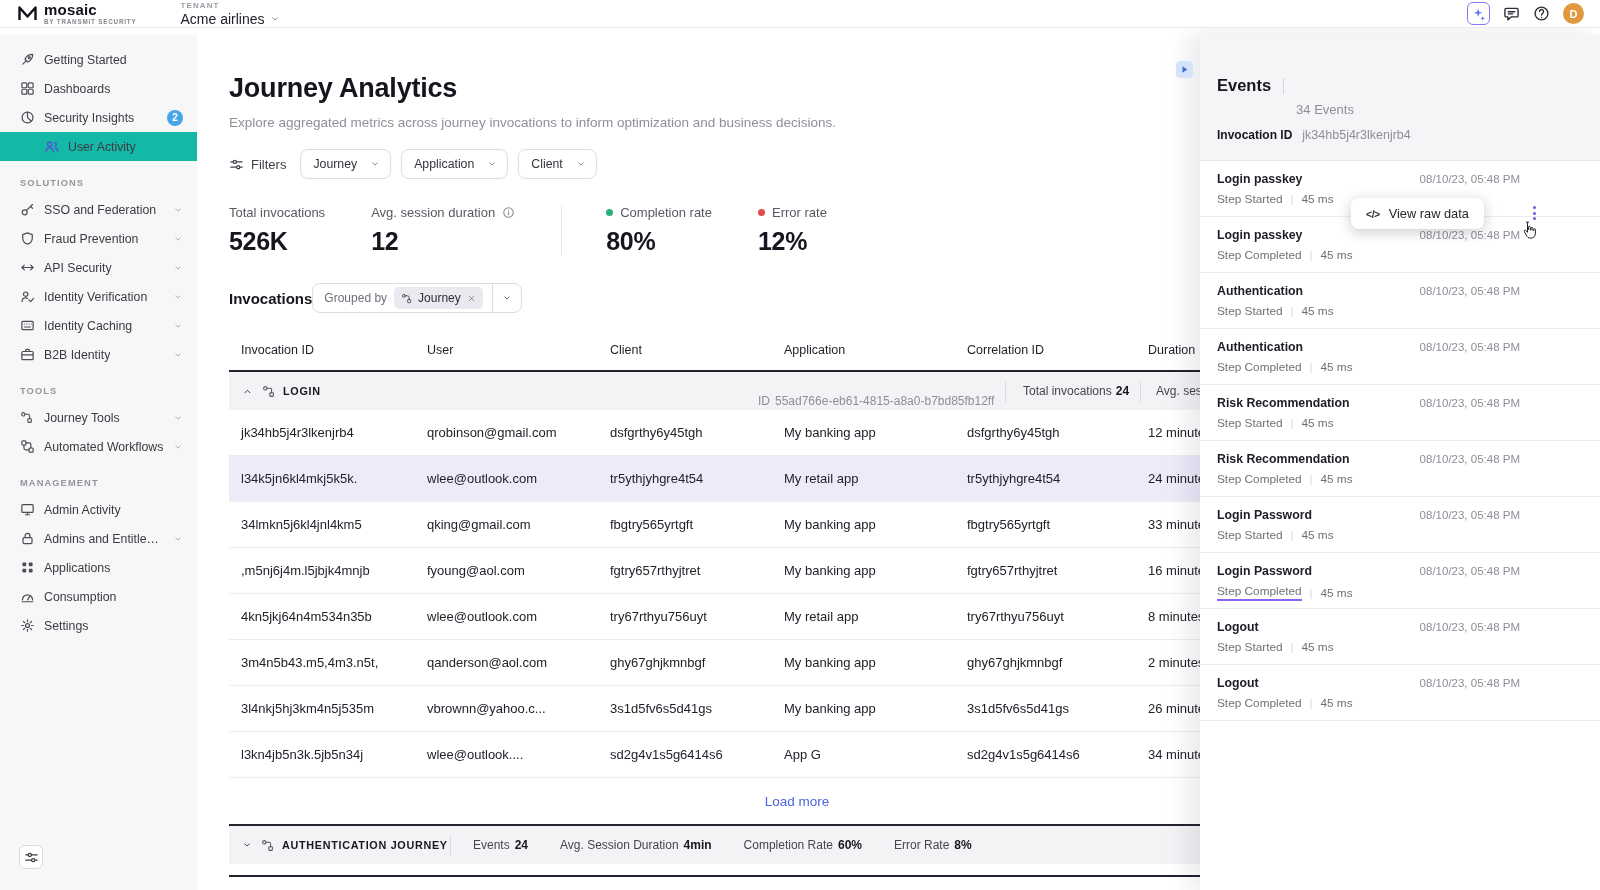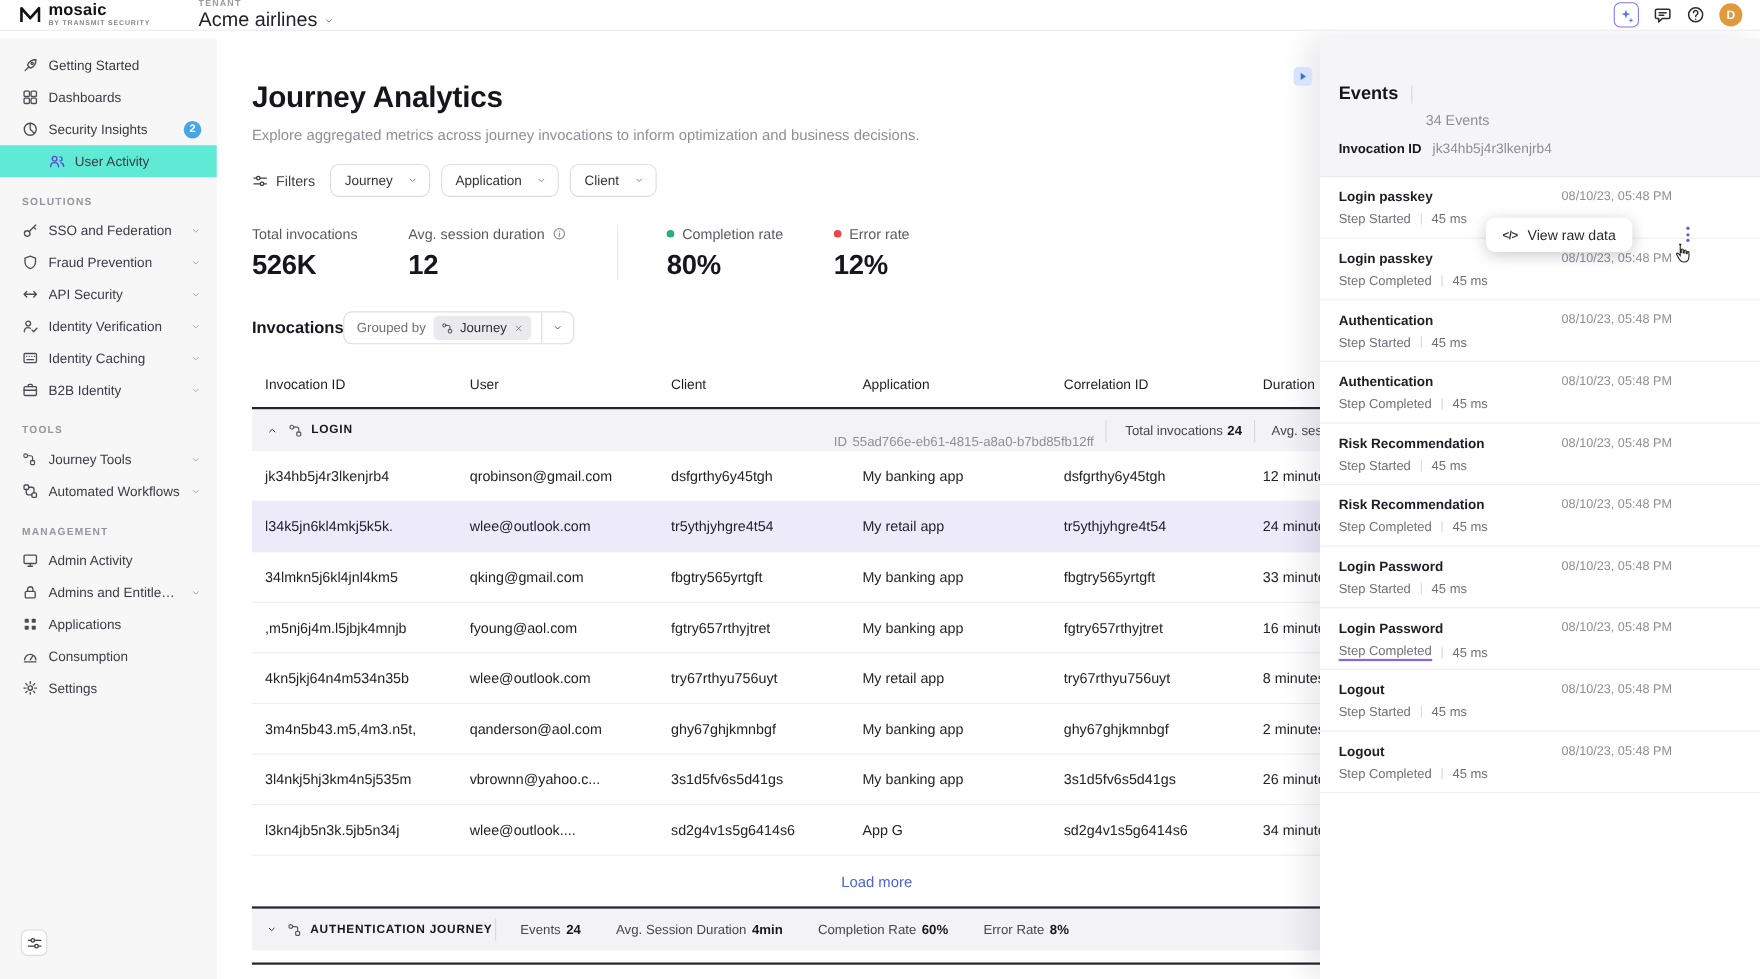--- a/index.html
+++ b/index.html
@@ -9,31 +9,31 @@
 .icon{display:inline-flex;}
 
 
 .topbar{position:absolute;top:0;left:0;right:0;height:28px;background:#fff;border-bottom:1px solid #ececf0;display:flex;align-items:center;z-index:40;justify-content:flex-end;}
 .brand{display:flex;align-items:center;gap:7px;margin-left:18px;}
 .brand-text{display:flex;flex-direction:column;}
 .brand-name{font-size:15px;font-weight:700;letter-spacing:.2px;color:#111118;line-height:13px;}
 .brand-sub{font-size:6.3px;color:#86868f;letter-spacing:.8px;margin-top:2px;font-weight:700;}
 .tenant{margin-left:44px;display:flex;flex-direction:column;cursor:pointer;}
 .tenant-label{font-size:8px;font-weight:700;letter-spacing:1.1px;color:#9a9aa3;}
-.tenant-value{display:flex;align-items:center;gap:5px;font-size:18px;color:#22222b;margin-top:1px;}
+.tenant-value{display:flex;align-items:center;gap:5px;font-size:14px;color:#22222b;margin-top:1px;}
 .topbar-right{margin-left:auto;display:flex;align-items:center;gap:13px;margin-right:16px;}
 .ai-btn{width:23px;height:23px;border:1.5px solid #8677f2;border-radius:6px;background:#fff;display:flex;align-items:center;justify-content:center;cursor:pointer;}
 .tb-ic{background:none;border:none;color:#2c2c35;cursor:pointer;display:flex;padding:0;}
 .avatar{width:21px;height:21px;border-radius:50%;background:#e0993c;color:#fff;font-size:11px;font-weight:700;display:flex;align-items:center;justify-content:center;cursor:pointer;}
 
 
 .sidebar{position:absolute;top:35px;left:0;width:197px;bottom:0;background:#f7f7f8;padding-top:10px;z-index:10;}
 .nav-item{height:29px;display:flex;align-items:center;gap:9px;padding:0 14px 0 20px;font-size:12.3px;color:#3b3b45;cursor:pointer;white-space:nowrap;text-align:center;}
 .nav-item .nav-ic{color:#4d4d58;flex:0 0 15px;}
-.nav-item.active{background:#5eead4;padding-left:44px;}
+.nav-item.active{background:#14b8a6;padding-left:44px;}
 .nav-item.active .nav-ic{color:#5a48d8;}
 .nav-label{overflow:hidden;text-overflow:ellipsis;}
 .badge{margin-left:auto;min-width:16px;height:16px;border-radius:8px;background:#47a6e3;color:#fff;font-size:10px;font-weight:700;display:flex;align-items:center;justify-content:center;}
 .chev{margin-left:auto;color:#9b9ba4;display:flex;}
 .section-label{font-size:9.3px;font-weight:700;letter-spacing:1.1px;color:#95959e;padding:17px 0 7px 20px;}
 .sb-bottom{position:absolute;left:19px;bottom:21px;width:24px;height:24px;border:1px solid #d9d9e0;border-radius:6px;background:#fff;display:flex;align-items:center;justify-content:center;color:#3b3b45;cursor:pointer;}
 
 
 .main{position:absolute;top:35px;left:197px;right:0;bottom:0;background:#fff;padding:38px 0 0 32px;overflow:hidden;}
 .page-title{font-size:27px;font-weight:700;letter-spacing:-.2px;color:#15151d;}

